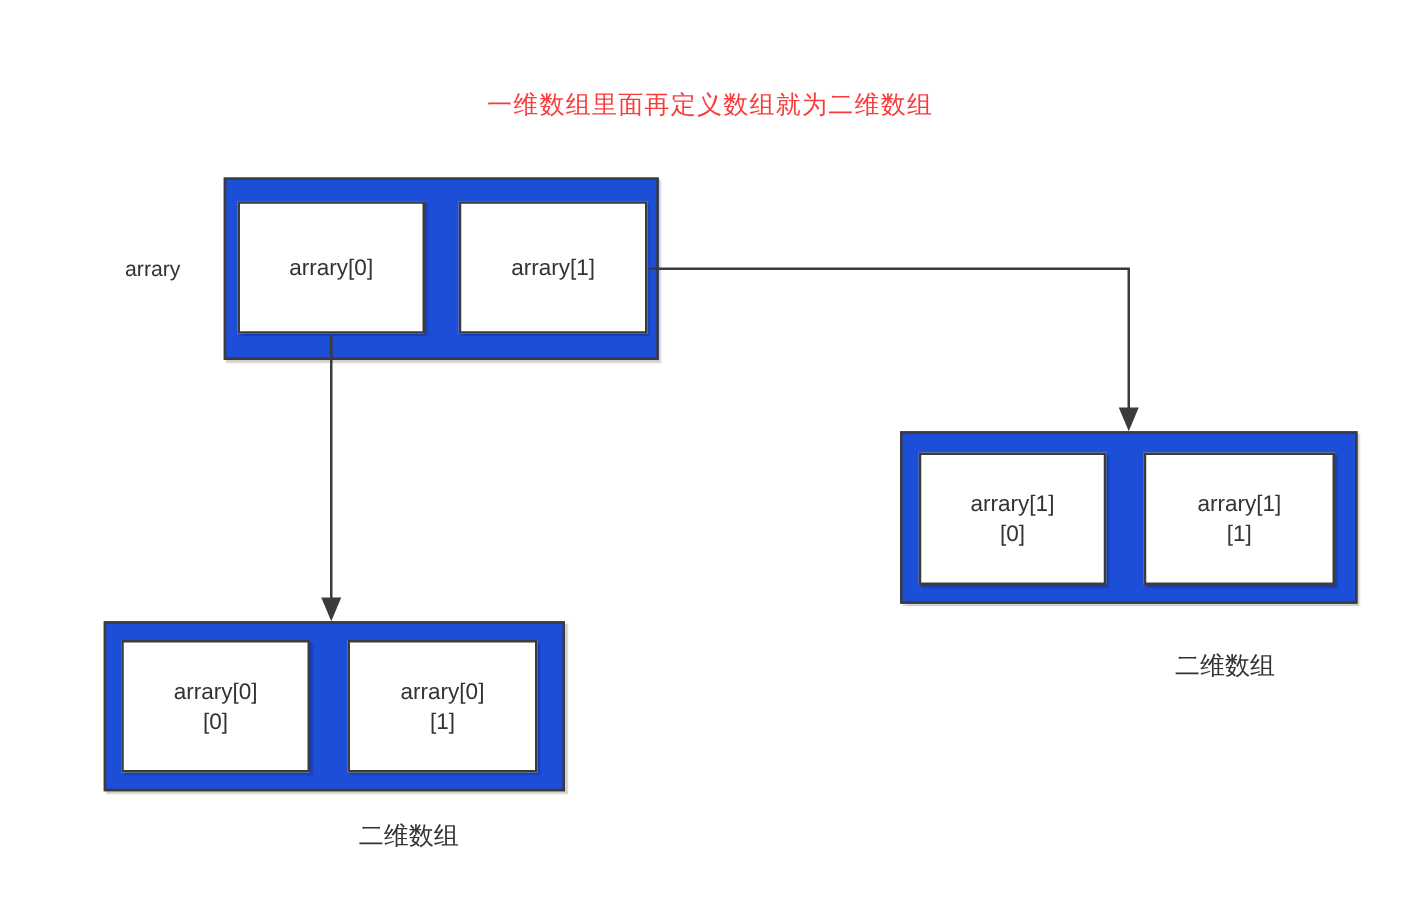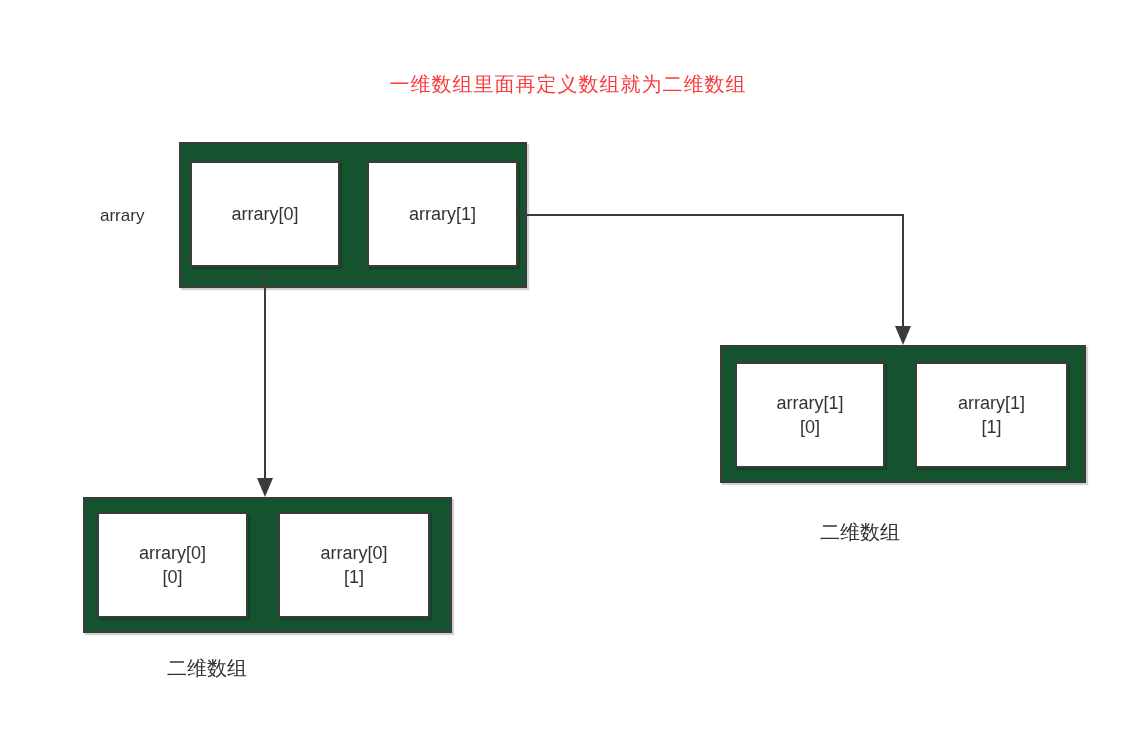--- a/index.html
+++ b/index.html
@@ -22,21 +22,21 @@
     width: 800px;
     text-align: center;
     font-size: 20px;
     line-height: 26px;
     color: #fb3b3b;
     letter-spacing: 1px;
   }
   .outer-box {
     position: absolute;
     border: 2px solid #3b3b3b;
-    background: #14532d;
+    background: #1d4ed8;
     box-shadow: 2px 2px 1px rgba(0,0,0,0.18);
   }
   .cell {
     position: absolute;
     border: 2px solid #3b3b3b;
     background: #ffffff;
     box-shadow: 2px 2px 1px rgba(0,0,0,0.18);
     display: flex;
     flex-direction: column;
     align-items: center;
@@ -58,21 +58,21 @@
     color: #333333;
     text-align: right;
   }
   
   .box-left { left: 83px; top: 497px; width: 369px; height: 136px; }
   .box-left .cell-0 { left: 12px;  top: 13px; width: 151px; height: 106px; }
   .box-left .cell-1 { left: 193px; top: 13px; width: 152px; height: 106px; }
   .caption {
     position: absolute;
     width: 200px;
-    text-align: left;
+    text-align: right;
     font-size: 20px;
     color: #333333;
   }
   .caption-left  { left: 167px; top: 655px; }
   .caption-right { left: 820px; top: 519px; }
   
   .box-right { left: 720px; top: 345px; width: 366px; height: 138px; }
   .box-right .cell-0 { left: 13px;  top: 15px; width: 150px; height: 106px; }
   .box-right .cell-1 { left: 193px; top: 15px; width: 153px; height: 106px; }
   

